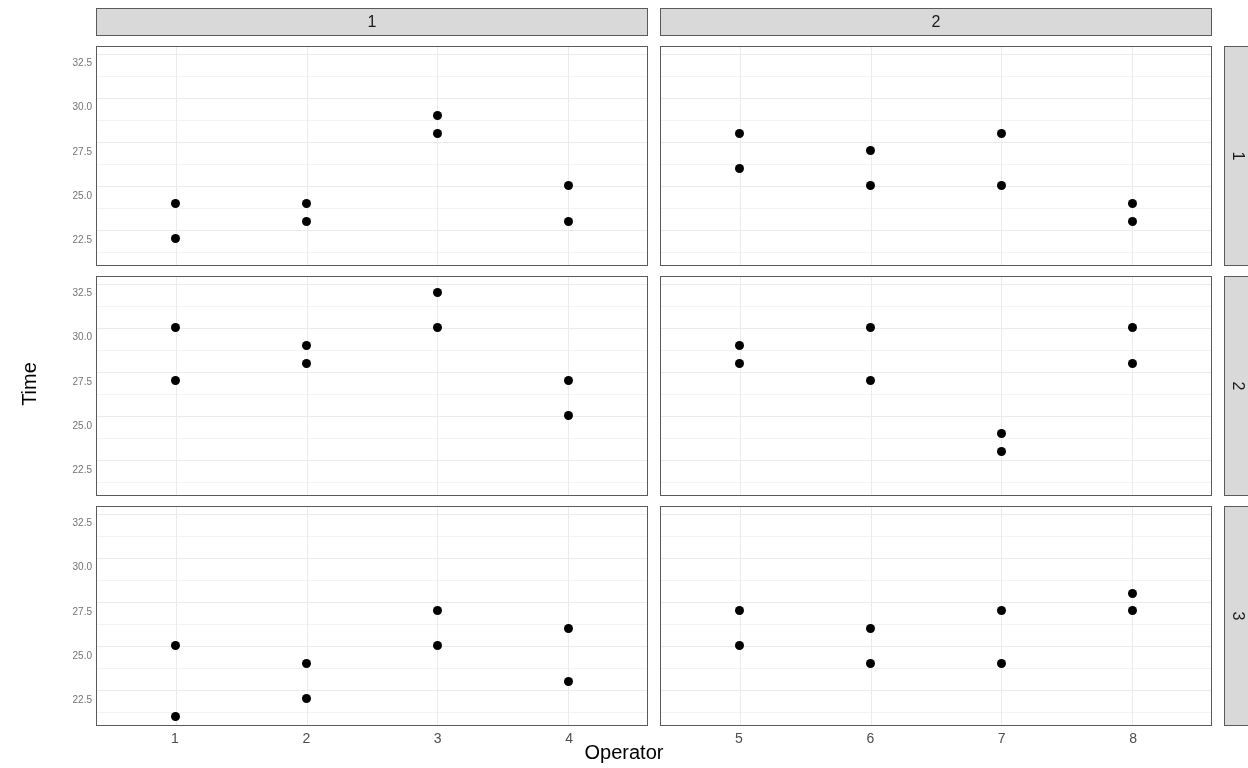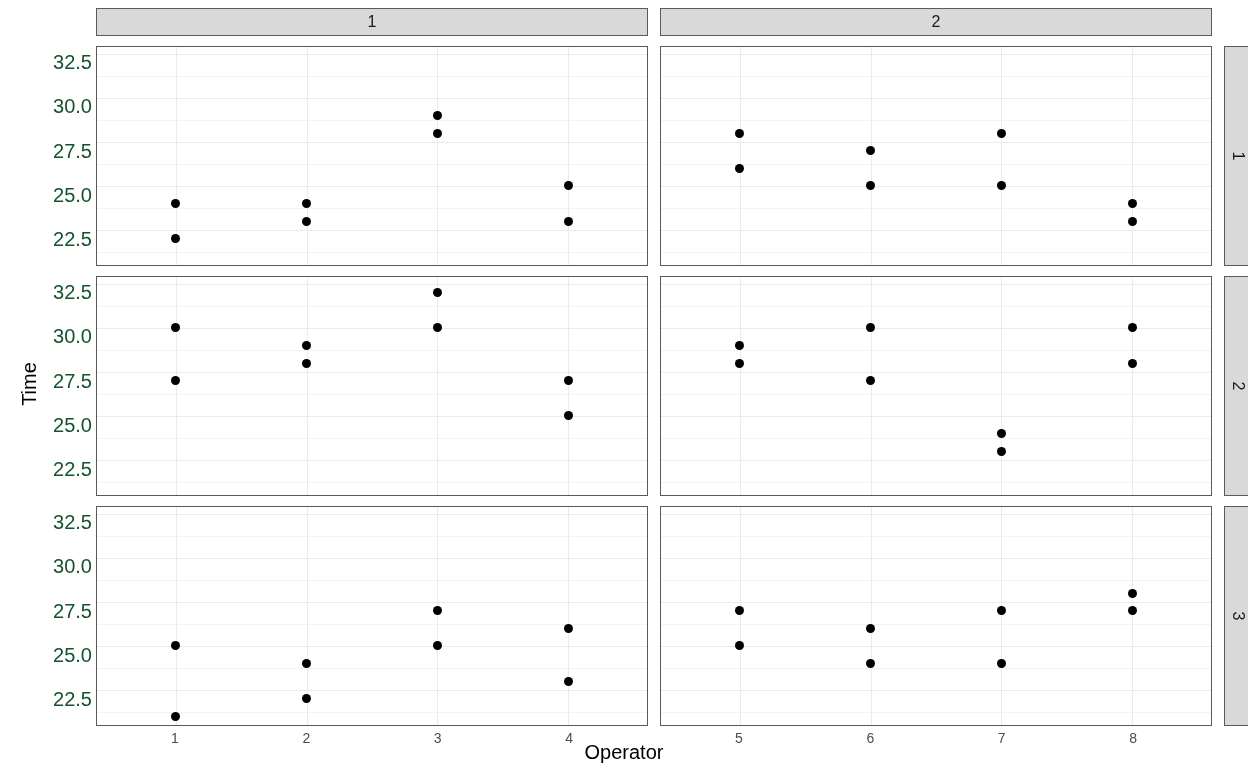--- a/index.html
+++ b/index.html
@@ -94,22 +94,22 @@
     margin-left: -4.5px;
     margin-top: -4.5px;
     background: #000;
     border-radius: 50%;
     pointer-events: none;
   }
   .y-tick-label {
     position: absolute;
     right: 0;
     transform: translateY(-50%);
-    font-size: 20px;
-    color: #14532d;
+    font-size: 10px;
+    color: #737373;
     white-space: nowrap;
   }
   .x-tick-label {
     position: absolute;
     top: 0;
     transform: translateX(-50%);
     font-size: 14px;
     color: #4d4d4d;
   }
   .placeholder {

